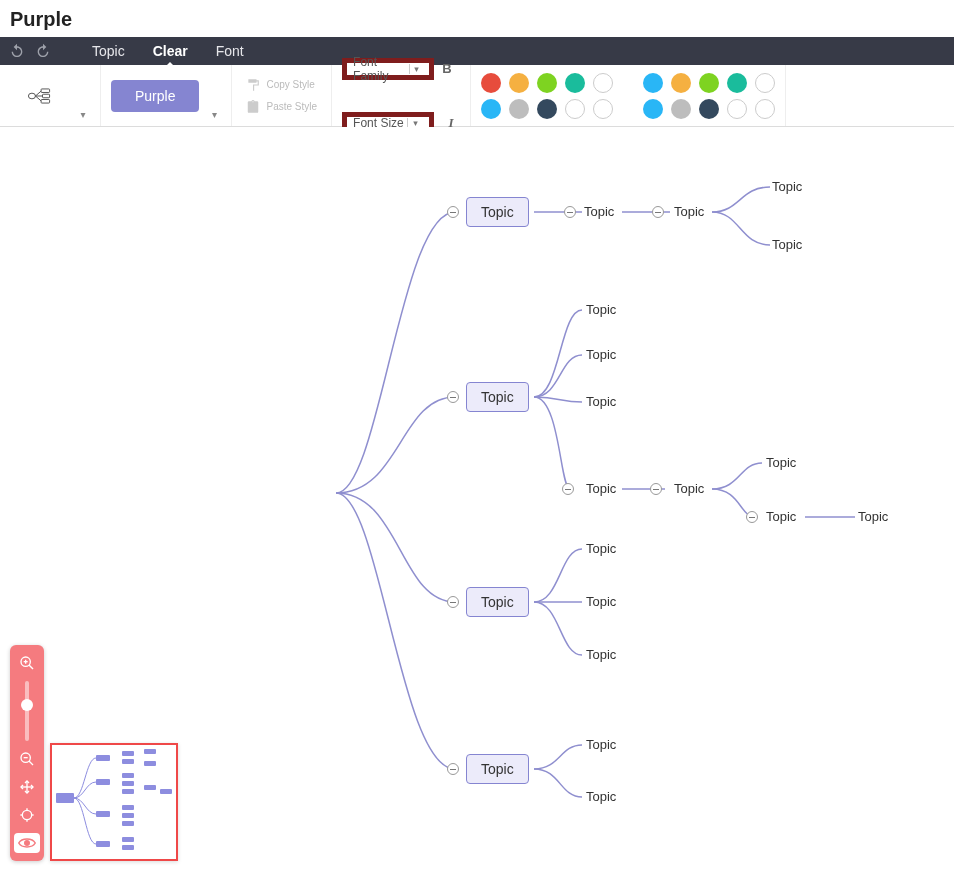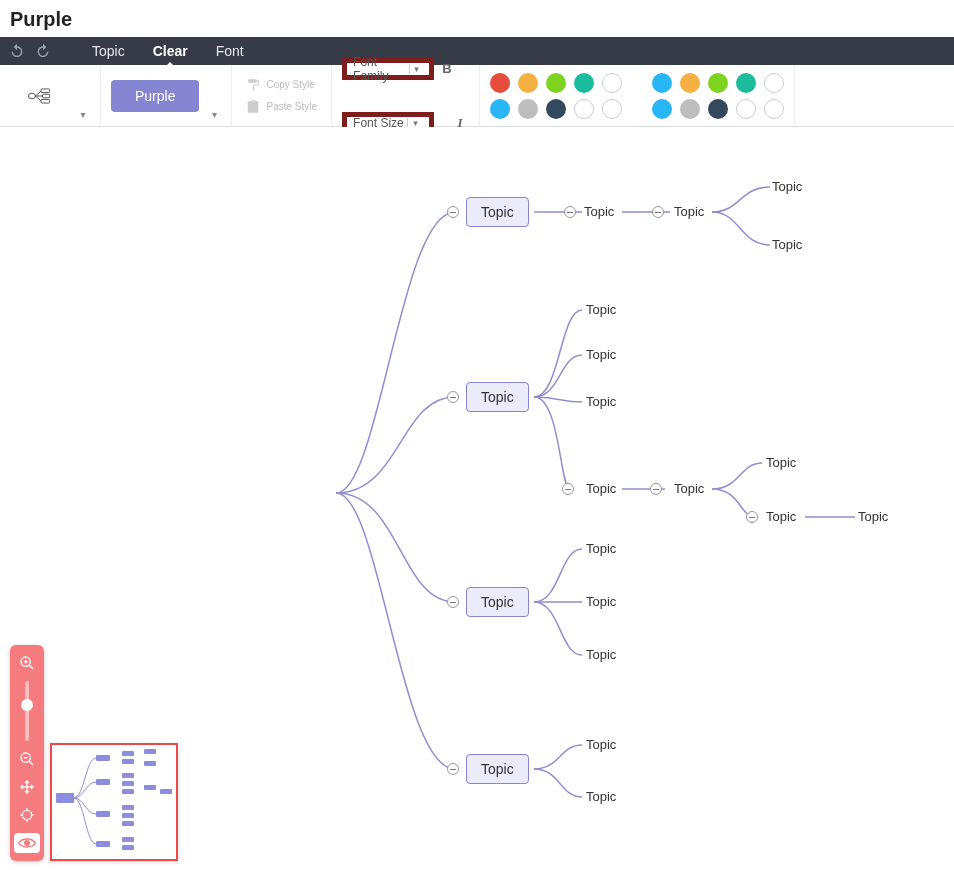--- a/index.html
+++ b/index.html
@@ -255,21 +255,21 @@
 
   <div class="section">
     <div class="style-col">
       <div style="display:flex;gap:4px;align-items:center;">
         <div class="font-select">
           <span>Font Family</span>
             <span class="caret-box">▾</span>
         </div>
         <div class="bi">B</div>
       </div>
-      <div style="display:flex;gap:17px;align-items:flex-start;margin-top:28px;">
+      <div style="display:flex;gap:8px;align-items:flex-start;margin-top:28px;">
         <div class="font-select">
           <span>Font Size</span>
             <span class="caret-box">▾</span>
         </div>
         <div class="bi italic">I</div>
       </div>
     </div>
   </div>
 
   <div class="section" id="palette-section">

